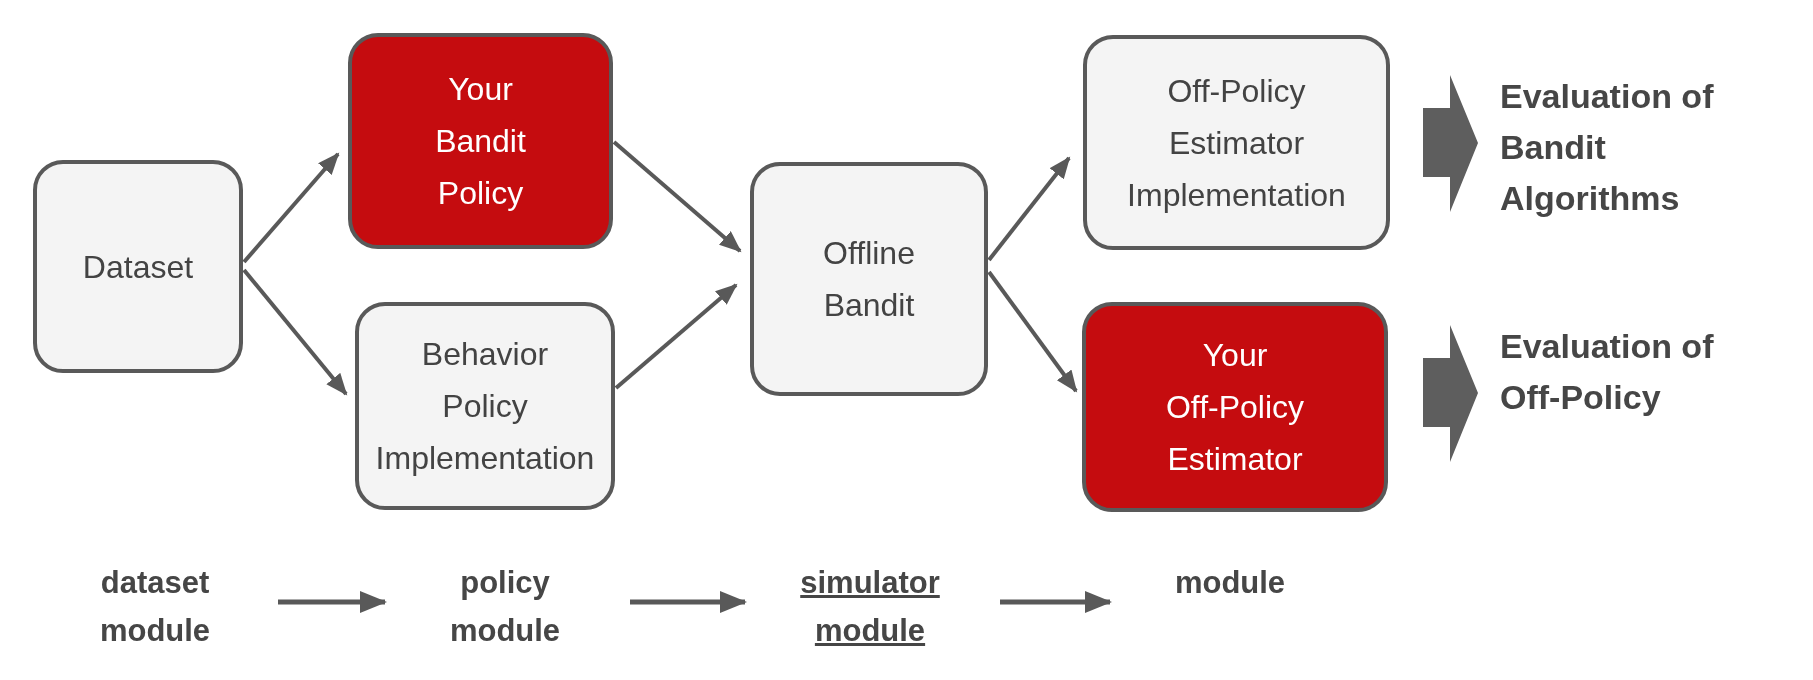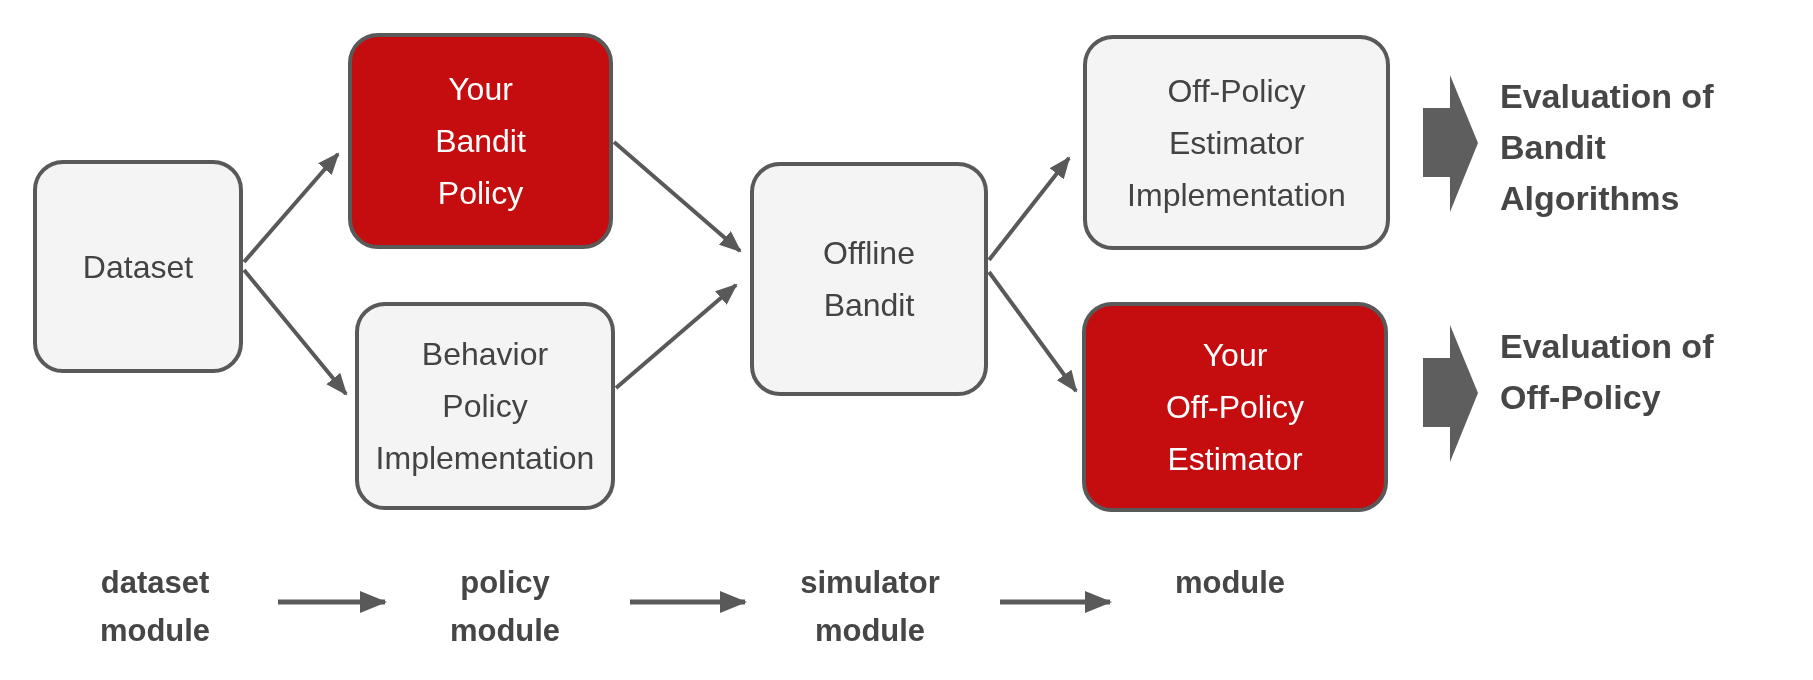--- a/index.html
+++ b/index.html
@@ -101,21 +101,21 @@
   <div class="module" style="left:45px;top:559px;">
     <div>dataset</div>
     <div>module</div>
   </div>
 
   <div class="module" style="left:395px;top:559px;">
     <div>policy</div>
     <div>module</div>
   </div>
 
-  <div class="module" style="left:760px;top:559px;">
+  <div class="module" style="left:760px;top:559px;text-decoration:underline;">
     <div>simulator</div>
     <div>module</div>
   </div>
 
   <div class="module" style="left:1120px;top:559px;">
     <div>module</div>
   </div>
 
 </div>
 

